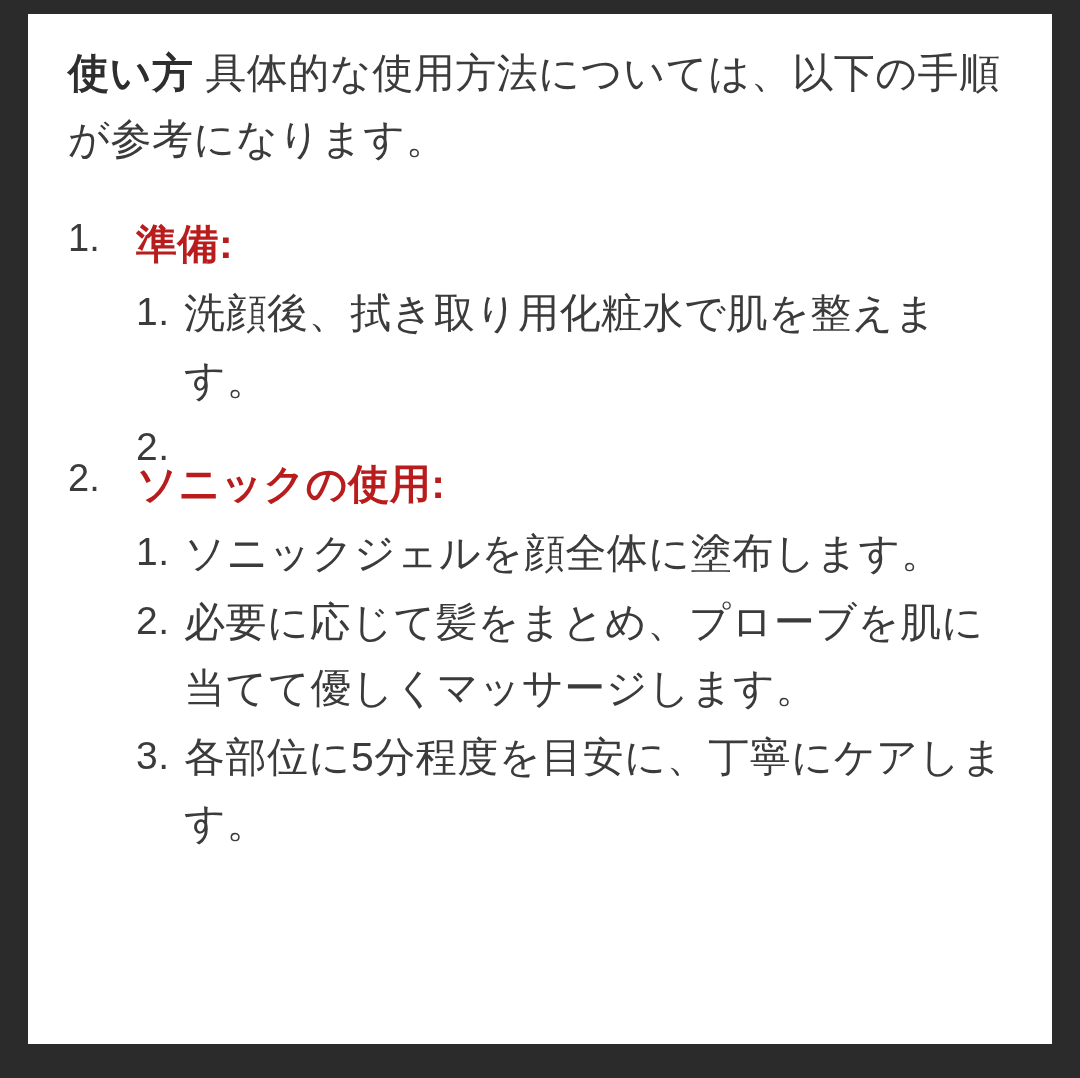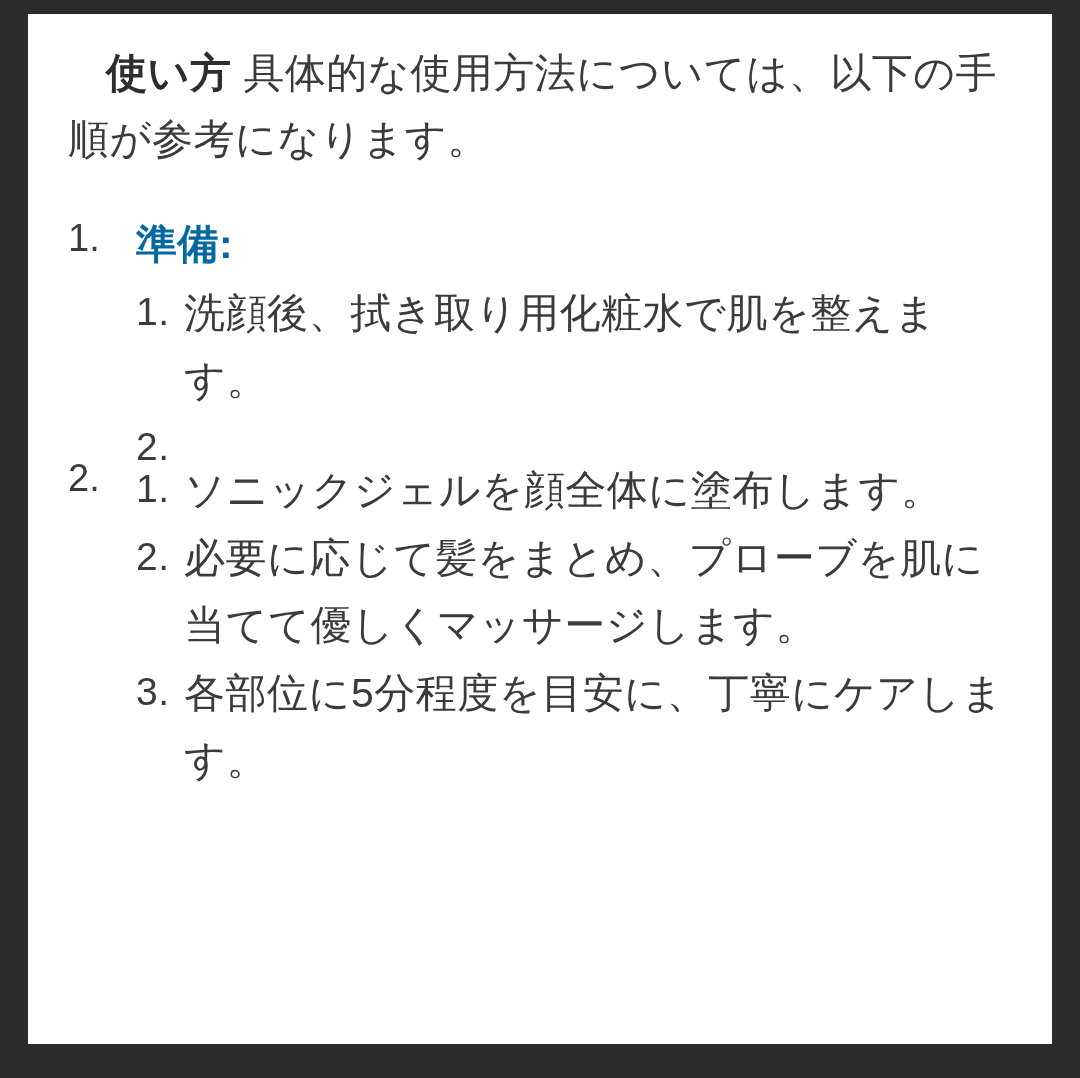--- a/index.html
+++ b/index.html
@@ -40,21 +40,20 @@
     margin: 0;
     padding: 26px 0 0 0;
     font-size: 41px;
     line-height: 1.62;
     color: #3b3b3b;
     letter-spacing: 0.5px;
   }
   .intro b {
     font-weight: bold;
     color: #2e2e2e;
-    margin-left: 38px;
   }
   ol.outer {
     list-style: none;
     margin: 0;
     padding: 0;
   }
   ol.outer > li {
     position: relative;
     margin-top: 44px;
     padding-left: 68px;
@@ -64,21 +63,21 @@
     left: 0;
     top: 0;
     width: 58px;
     text-align: left;
     font-size: 38px;
     color: #3b3b3b;
   }
   .step-title {
     font-size: 41px;
     font-weight: bold;
-    color: #0369a1;
+    color: #b91c1c;
     line-height: 1.35;
     letter-spacing: 0.5px;
   }
   ol.inner-list {
     list-style: none;
     margin: 8px 0 0 0;
     padding: 0;
   }
   ol.inner-list > li {
     position: relative;
@@ -119,20 +118,21 @@
               <span>洗顔後、拭き取り用化粧水で肌を整えます。</span>
             </li>
             <li>
               <span class="sub-marker">2.</span>
             </li>
           </ol>
         </li>
 
         <li>
           <span class="marker">2.</span>
+          <div class="step-title">ソニックの使用:</div>
           <ol class="inner-list">
             <li>
               <span class="sub-marker">1.</span>
               <span>ソニックジェルを顔全体に塗布します。</span>
             </li>
             <li>
               <span class="sub-marker">2.</span>
               <span>必要に応じて髪をまとめ、プローブを肌に当てて優しくマッサージします。</span>
             </li>
             <li>

